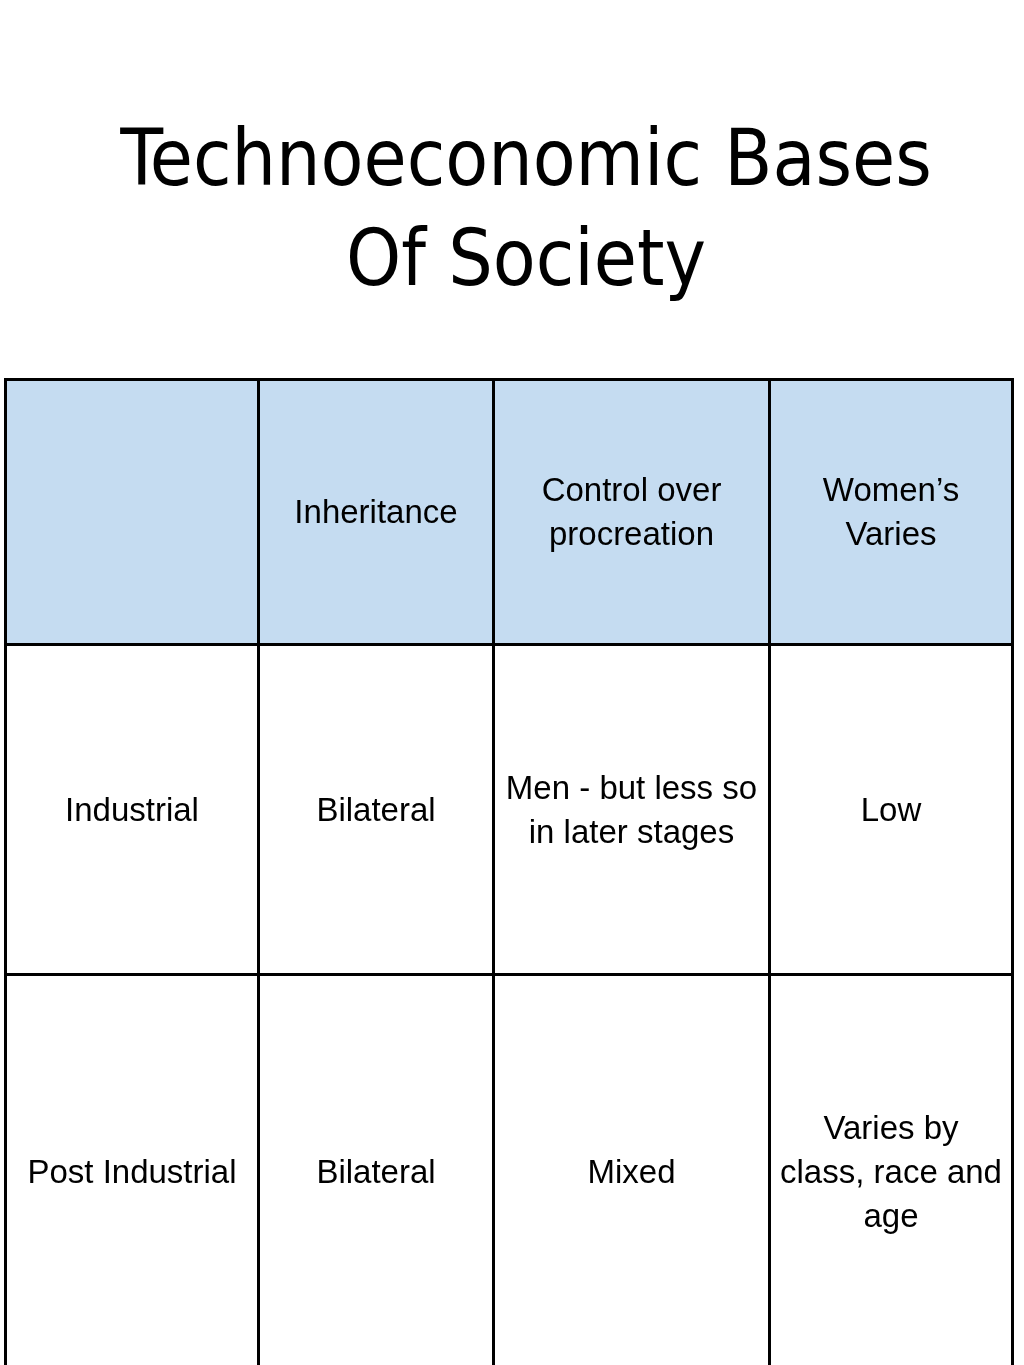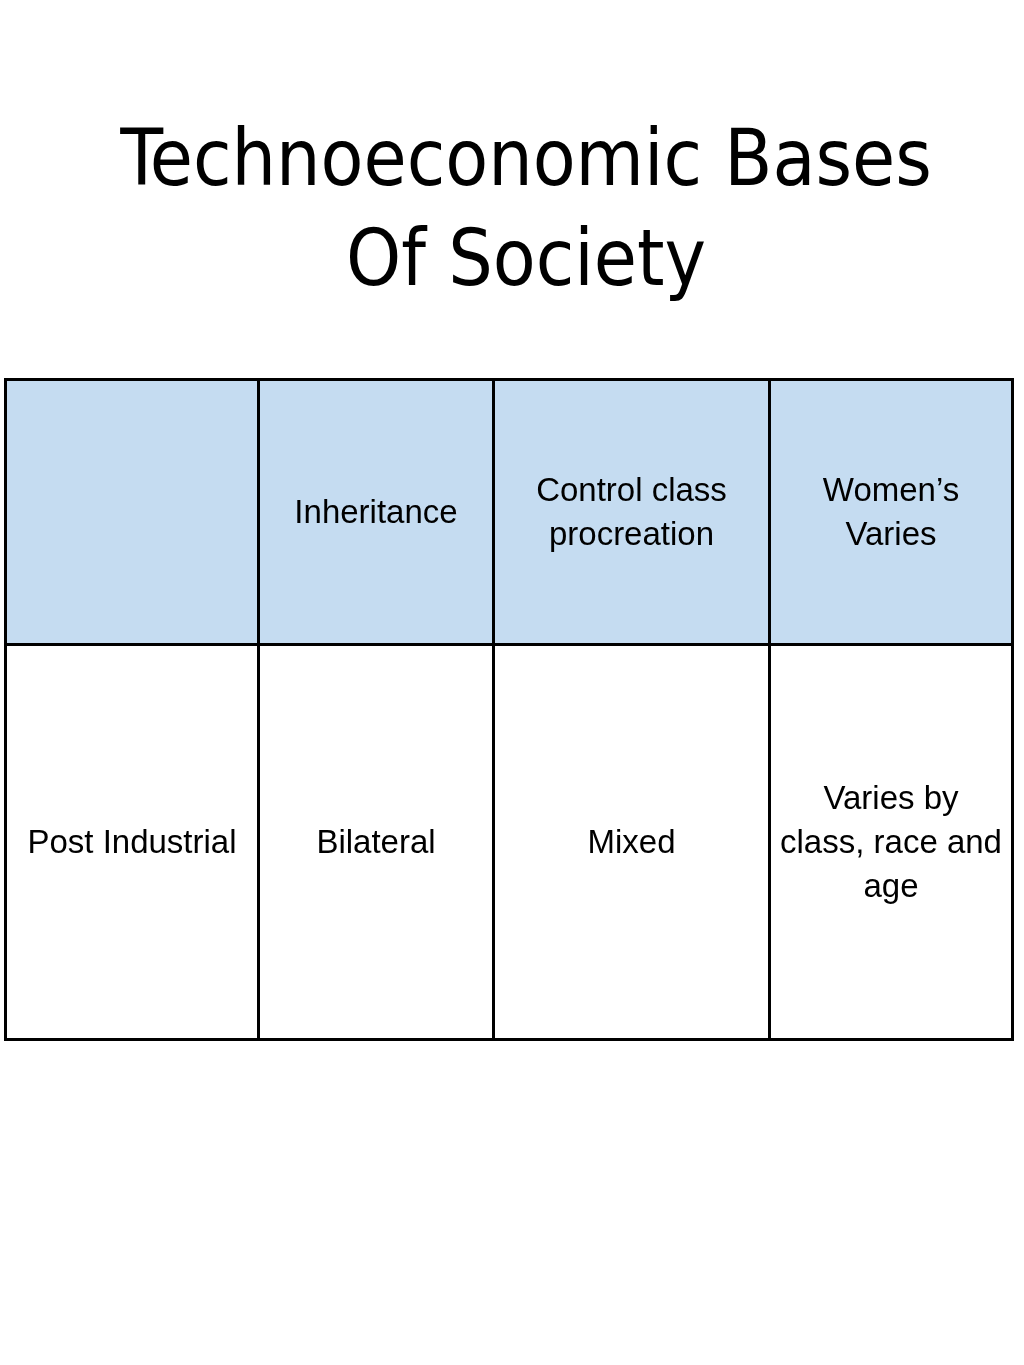--- a/index.html
+++ b/index.html
@@ -102,24 +102,30 @@
     <colgroup>
       <col class="c0">
         <col class="c1">
         <col class="c2">
         <col class="c3">
     </colgroup>
     <tbody>
       <tr class="header-row">
         <td class="corner-cell"></td>
         <td>Inheritance</td>
-        <td>Control class procreation</td>
+        <td>Control over procreation</td>
         <td>Women’s Varies</td>
       </tr>
 
+      <tr class="body-row row-industrial">
+        <td class="row-label">Industrial</td>
+        <td>Bilateral</td>
+        <td>Men - but less so in later stages</td>
+        <td>Low</td>
+      </tr>
 
       <tr class="body-row row-post-industrial row-last">
         <td class="row-label">Post Industrial</td>
         <td>Bilateral</td>
         <td>Mixed</td>
         <td>Varies by class, race and age</td>
       </tr>
     </tbody>
   </table>
 </div>

